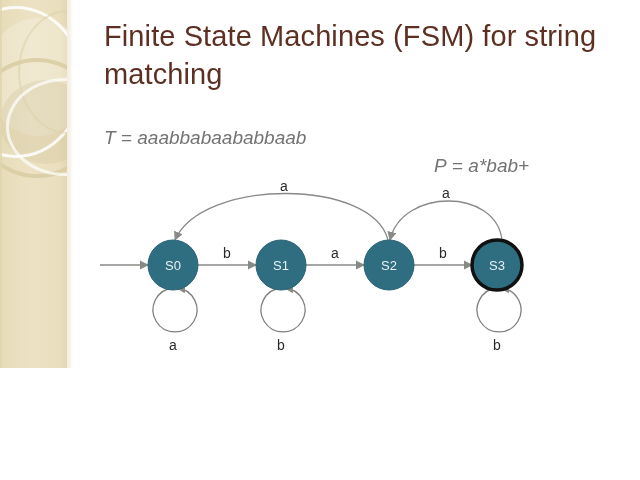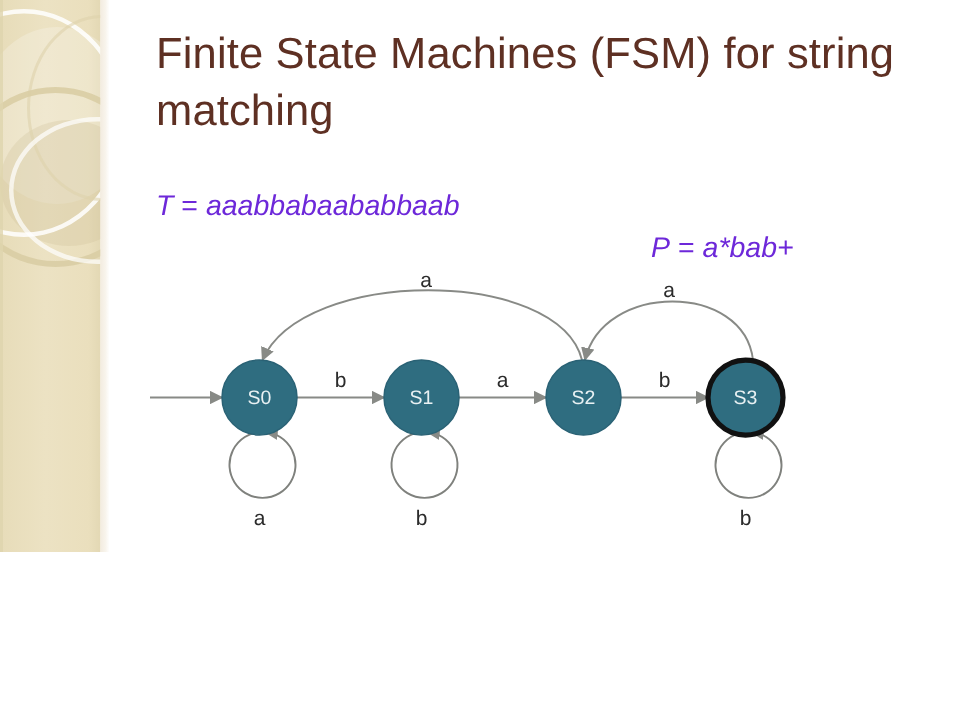--- a/index.html
+++ b/index.html
@@ -102,21 +102,21 @@
   #tp-row {
     position: absolute;
     left: 104px; top: 127px;
     width: 500px;
     height: 26px;
   }
   .tp-text {
     position: absolute;
     top: 0;
     font-size: 19px;
-    color: #6d28d9;
+    color: #737373;
     white-space: nowrap;
   }
   .tp-text .var { font-style: italic; }
   .tp-text .val { font-style: italic; }
   #tp-t { left: 0; }
   #tp-p { left: 330px; margin-top: 28px; }
 
   
   #diagram {
     position: absolute;

